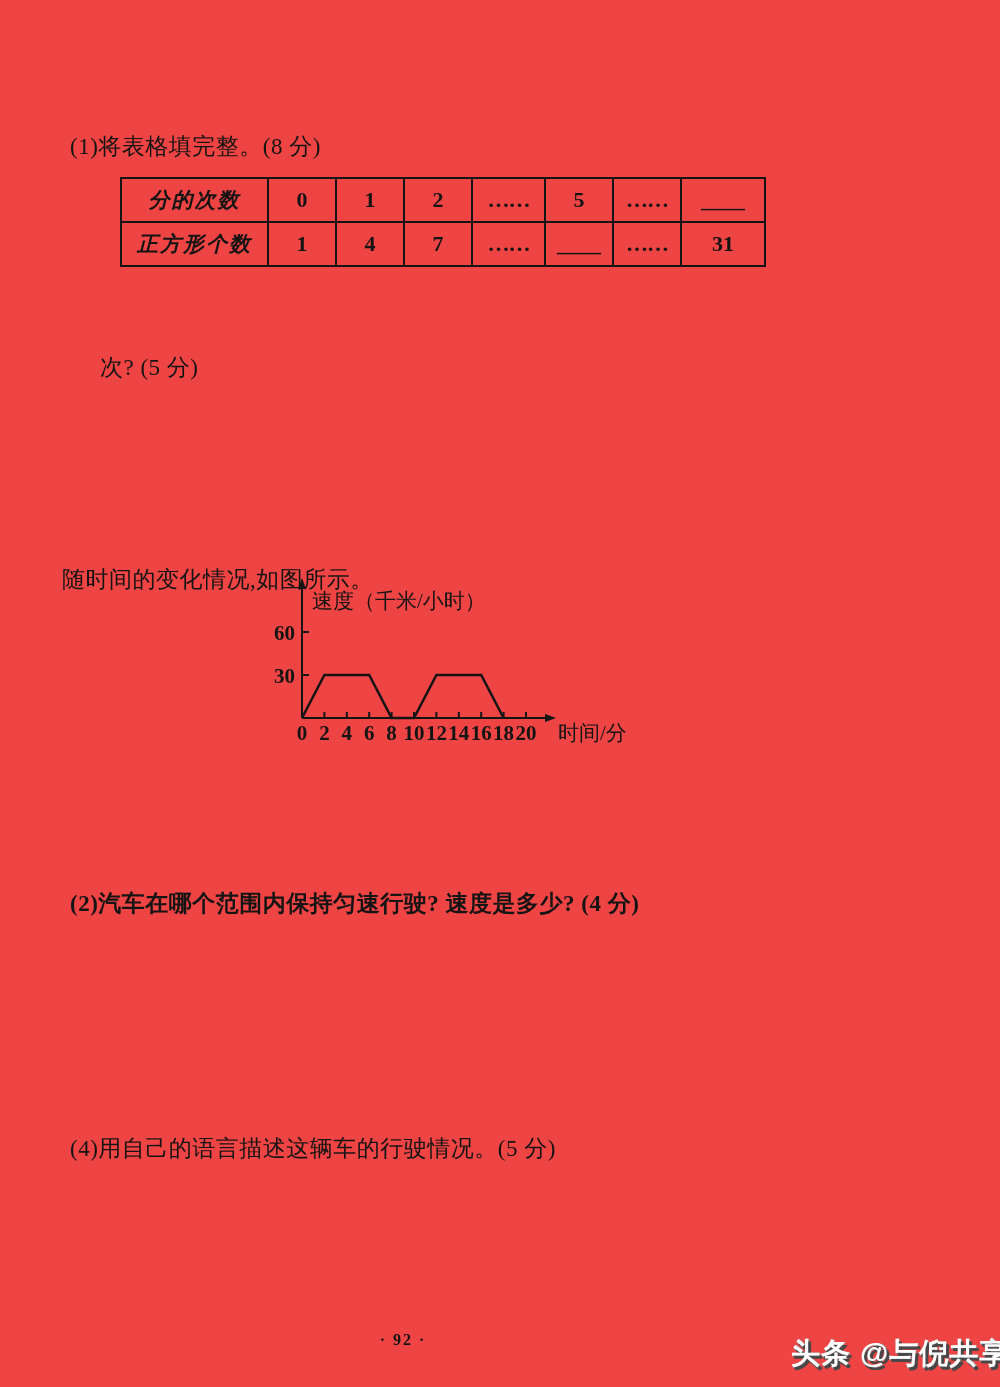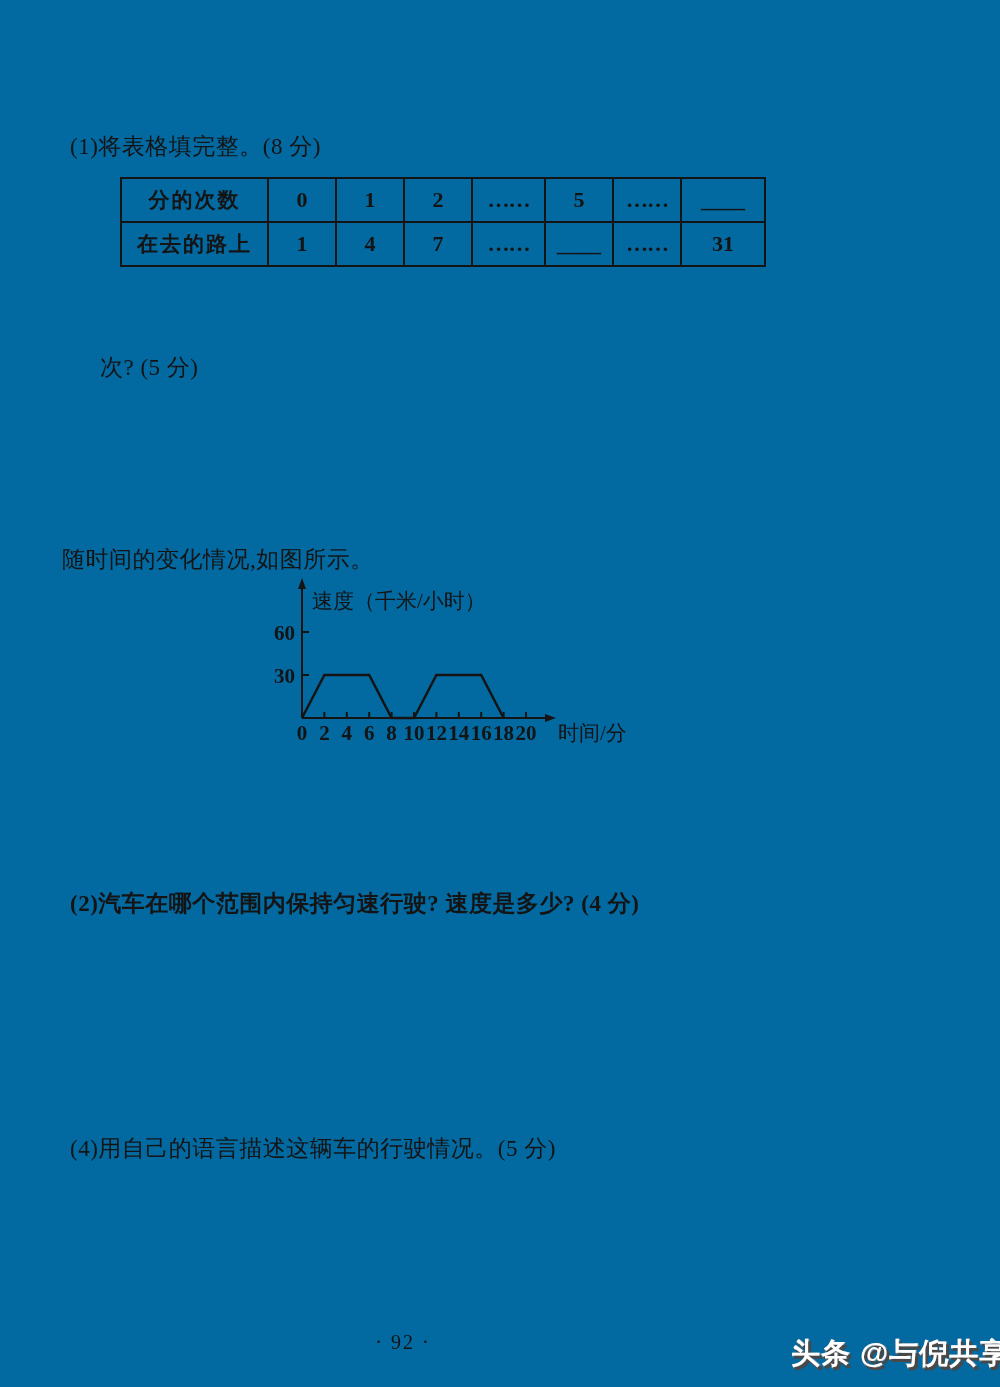--- a/index.html
+++ b/index.html
@@ -1,50 +1,50 @@
 <!DOCTYPE html>
 <html><head>
 <meta charset="utf-8">
 <style>
   * { margin:0; padding:0; box-sizing:border-box; }
   html,body { background:#ffffff; }
   .page {
     position:relative; width:1000px; height:1387px; margin:0 auto;
-    background:#0369a1; overflow:hidden;
+    background:#ef4444; overflow:hidden;
     font-family:"Liberation Serif","DejaVu Serif",serif; color:#141414;
   }
   .line { position:absolute; font-size:23px; white-space:pre; letter-spacing:0.5px; }
   .qnum { font-weight:bold; padding-right:9px; }
 
   
   table.fill {
     position:absolute; left:120px; top:177px;
     border-collapse:collapse; table-layout:fixed;
   }
   table.fill th, table.fill td {
     border:2px solid #141414; height:44px; padding:0;
     text-align:center; vertical-align:middle;
     font-size:22px; font-weight:bold;
   }
-  table.fill th { font-size:21px; letter-spacing:2px; }
+  table.fill th { font-style:italic; font-size:21px; letter-spacing:2px; }
   table.fill td.dots { font-weight:bold; letter-spacing:-1px; }
 
   
   .chart { position:absolute; left:262px; top:576px; }
   .chart .axis { stroke:#141414; stroke-width:2; fill:none; }
   .chart .tick { stroke:#141414; stroke-width:2; }
   .chart .dataline { stroke:#141414; stroke-width:2.5; fill:none; stroke-linejoin:miter; }
   .chart text { fill:#141414; font-family:"Liberation Serif","DejaVu Serif",serif; }
   .chart .ticklabel { font-size:21px; font-weight:bold; text-anchor:middle; }
   .chart .yl { text-anchor:end; }
   .chart .axis-title { font-size:21px; text-anchor:start; }
 
   .pagenum {
     position:absolute; left:348px; top:1331px; width:110px;
-    text-align:center; font-size:20px; letter-spacing:2px;
+    text-align:center; font-size:16px; letter-spacing:2px;font-weight:bold;
   }
   .watermark {
     position:absolute; left:791px; top:1334px; white-space:nowrap;
     font-family:"Liberation Sans","DejaVu Sans",sans-serif;
     font-size:29px; font-weight:bold; letter-spacing:1px;
     color:#ffffff;
     text-shadow:2px 3px 0 #484848, 3px 3px 0 #484848, 0 1px 0 #9a9a9a, 1px 0 0 #9a9a9a;
   }
 </style>
 </head>
@@ -70,35 +70,35 @@
       <th>分的次数</th>
       <td>0</td>
       <td>1</td>
       <td>2</td>
       <td class="dots">……</td>
       <td>5</td>
       <td class="dots">……</td>
       <td>____</td>
     </tr>
     <tr>
-      <th>在去的路上</th>
+      <th>正方形个数</th>
       <td>1</td>
       <td>4</td>
       <td>7</td>
       <td class="dots">……</td>
       <td>____</td>
       <td class="dots">……</td>
       <td>31</td>
     </tr>
   </tbody>
     </table>
 
   <div class="line" style="left:100px; top:352px;">次? (5 分)</div>
 
-  <div class="line" style="left:62px; top:544px;">随时间的变化情况,如图所示。</div>
+  <div class="line" style="left:62px; top:564px;">随时间的变化情况,如图所示。</div>
 
   <svg class="chart" width="400" height="185" viewBox="0 0 400 185">
     <line class="axis" x1="40" y1="142" x2="40" y2="9"></line>
     <polygon points="40,2 36,13 44,13" fill="#141414"></polygon>
     <line class="axis" x1="40" y1="142" x2="286" y2="142"></line>
     <polygon points="294,142 283,138 283,146" fill="#141414"></polygon>
     <g>
         <text x="40" y="164" class="ticklabel">0</text>
         <line x1="62.4" x2="62.4" y1="142" y2="136" class="tick"></line>
         <text x="62.4" y="164" class="ticklabel">2</text>

